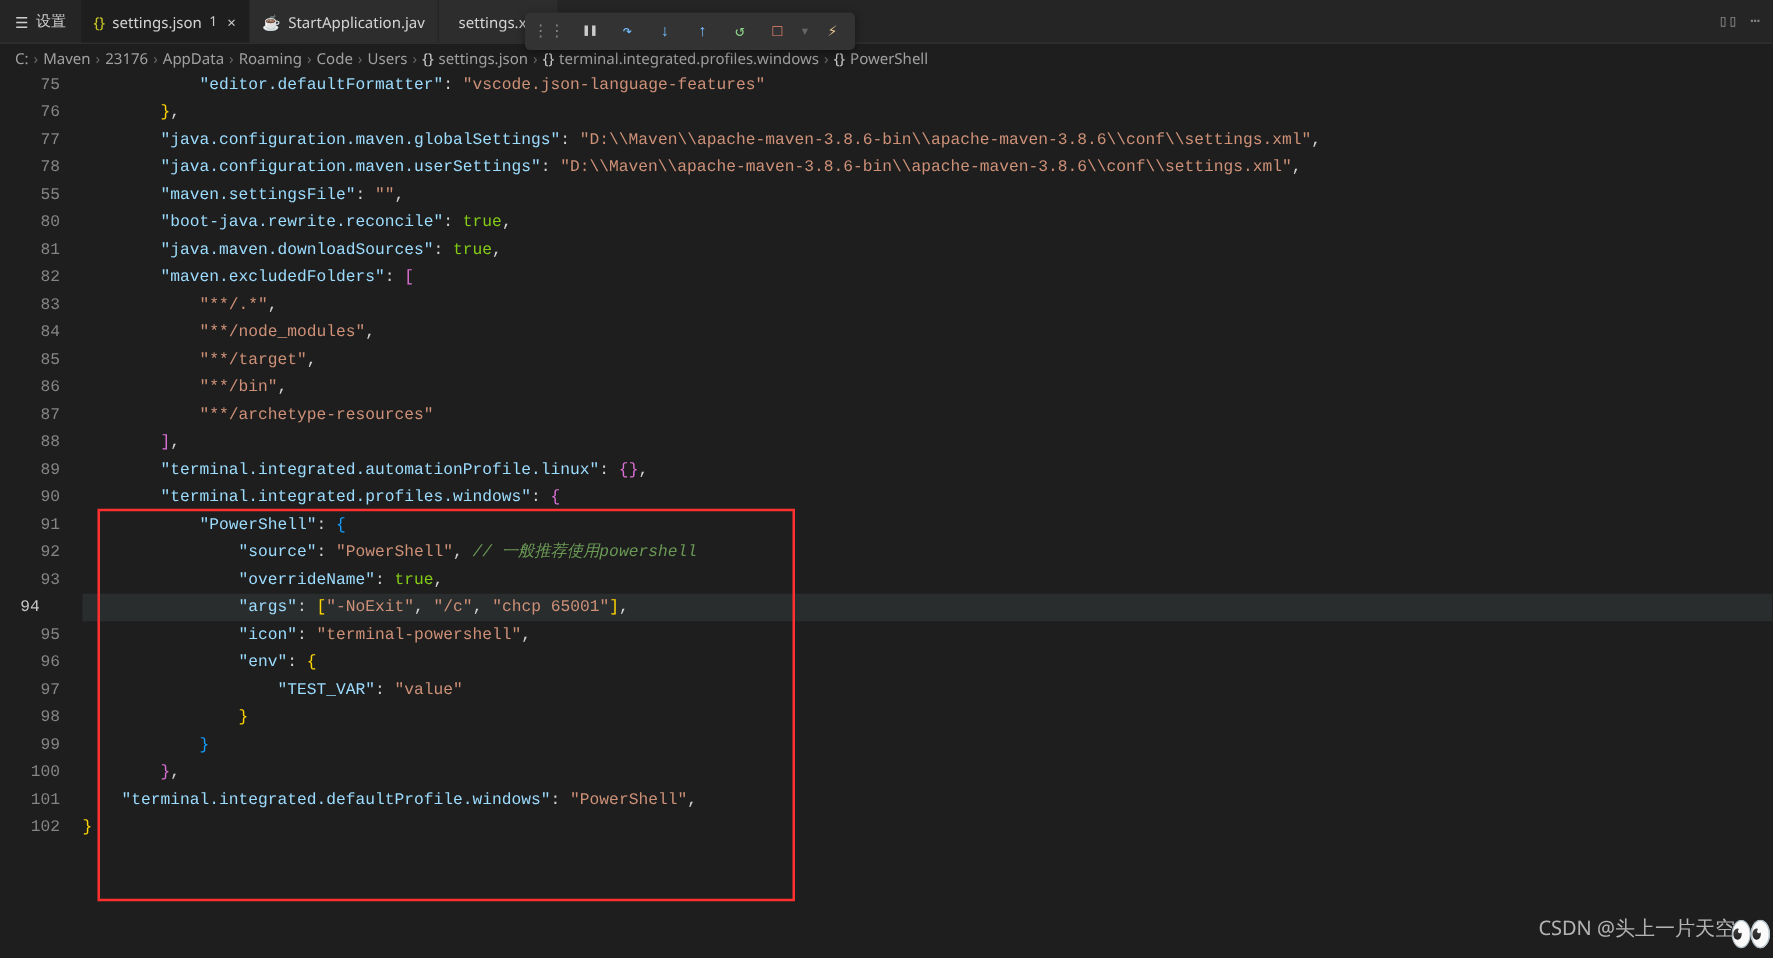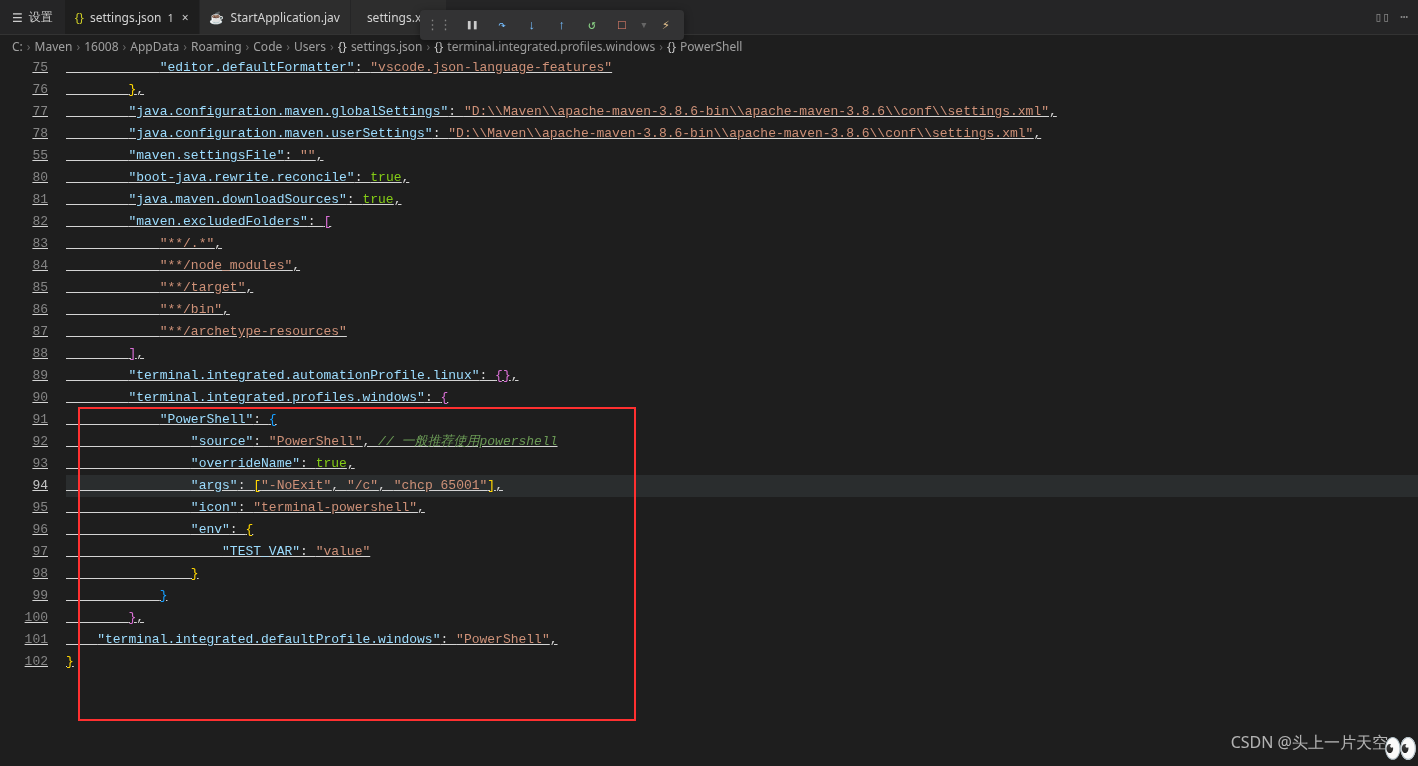--- a/index.html
+++ b/index.html
@@ -78,32 +78,31 @@
   font-size: 12px;
   font-family: system-ui, sans-serif;
   color: #a0a0a0;
   gap: 4px;
 }
 .bc-sep { color: #666; }
 .bc-icon-braces { color: #ccc; }
 .editor {
   position: relative;
   display: flex;
-  text-decoration: underline;
 }
 .gutter {
   width: 66px;
   text-align: right;
   color: #858585;
   padding-right: 18px;
   font-size: 13px;
   line-height: 22px;
   user-select: none;
 }
-.gutter .active-line { color: #c6c6c6; }
+.gutter .active-line { color: #c6c6c6; text-align: center; }
 .code {
   flex: 1;
   font-size: 13px;
   line-height: 22px;
   white-space: pre;
   position: relative;
 }
 .line { height: 22px; }
 .line.hl { background: #2a2d2e; }
 .p { color: #d4d4d4; }
@@ -176,21 +175,21 @@
   <span class="debug-btn" style="color:#f48771;">□</span>
   <span style="color:#666;">▾</span>
   <span class="debug-btn" style="color:#e2c08d;">⚡</span>
 </div>
 
 <div class="breadcrumb" id="breadcrumb">
     <span>C:</span>
     <span class="bc-sep">›</span>
     <span>Maven</span>
     <span class="bc-sep">›</span>
-    <span>16008</span>
+    <span>23176</span>
     <span class="bc-sep">›</span>
     <span>AppData</span>
     <span class="bc-sep">›</span>
     <span>Roaming</span>
     <span class="bc-sep">›</span>
     <span>Code</span>
     <span class="bc-sep">›</span>
     <span>Users</span>
     <span class="bc-sep">›</span>
     <span class="bc-icon-braces">{} </span>

